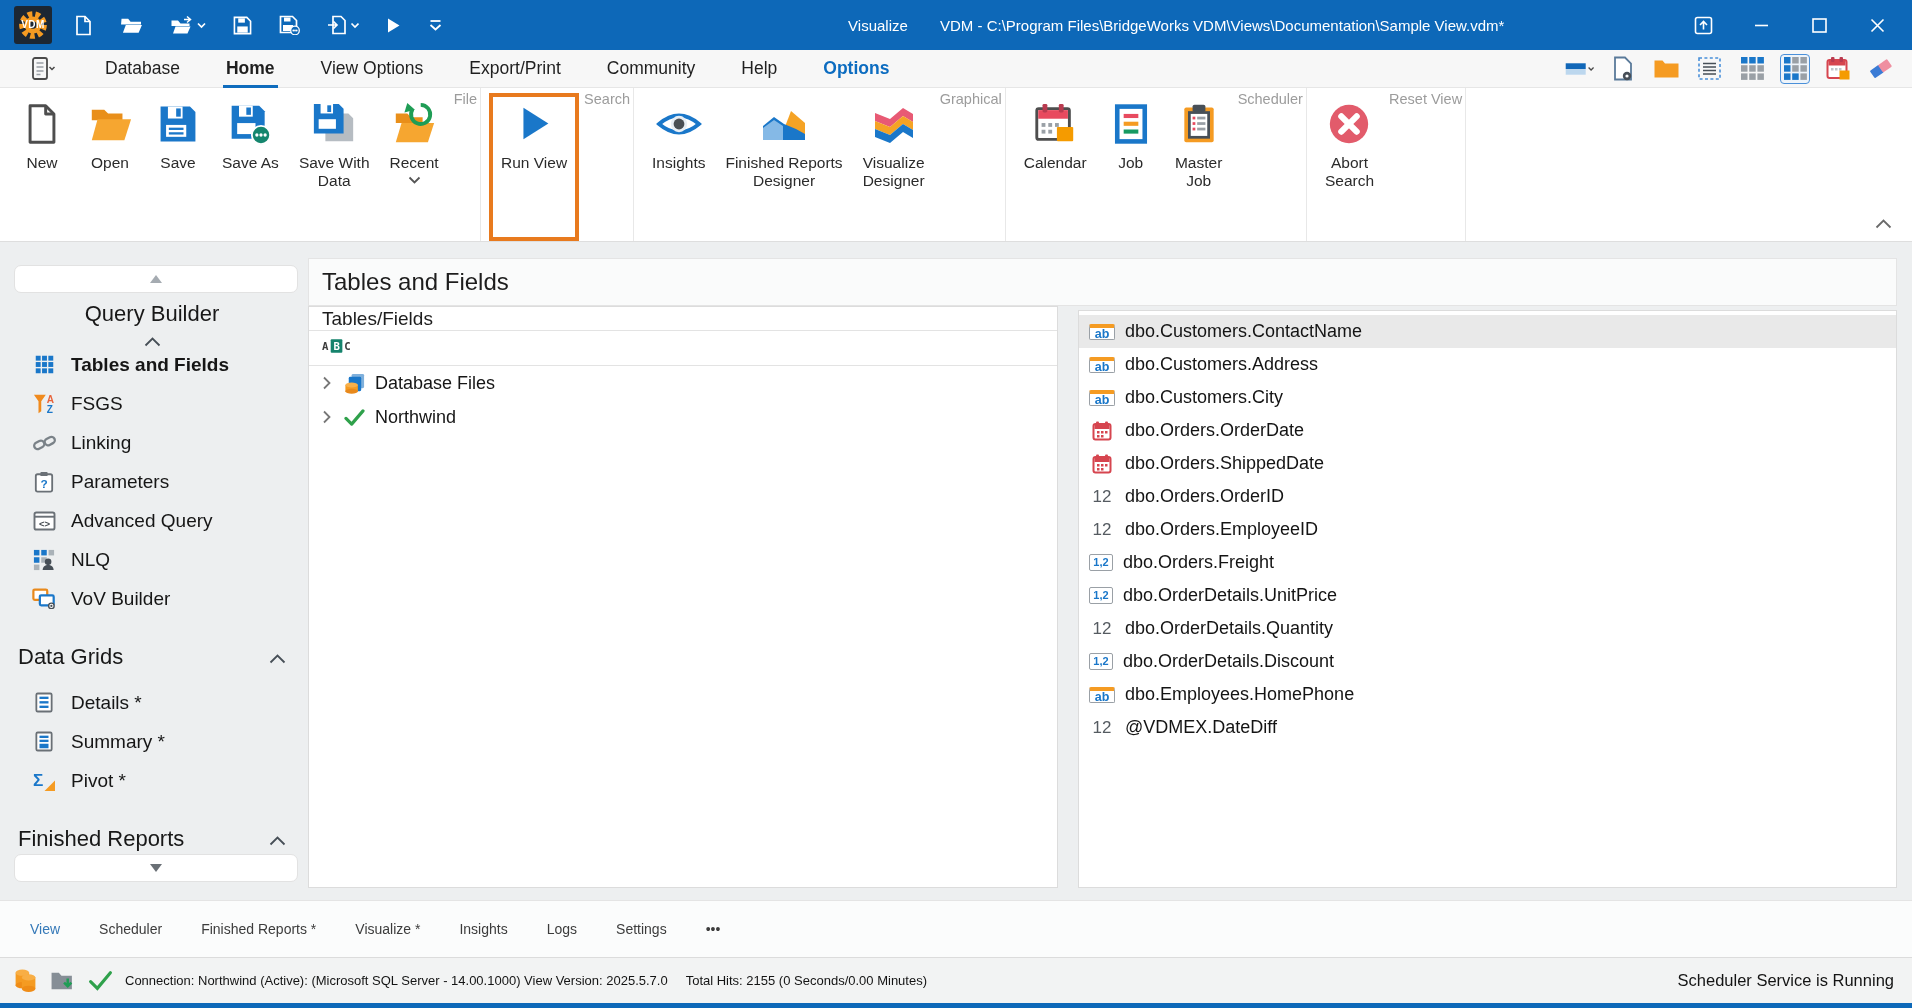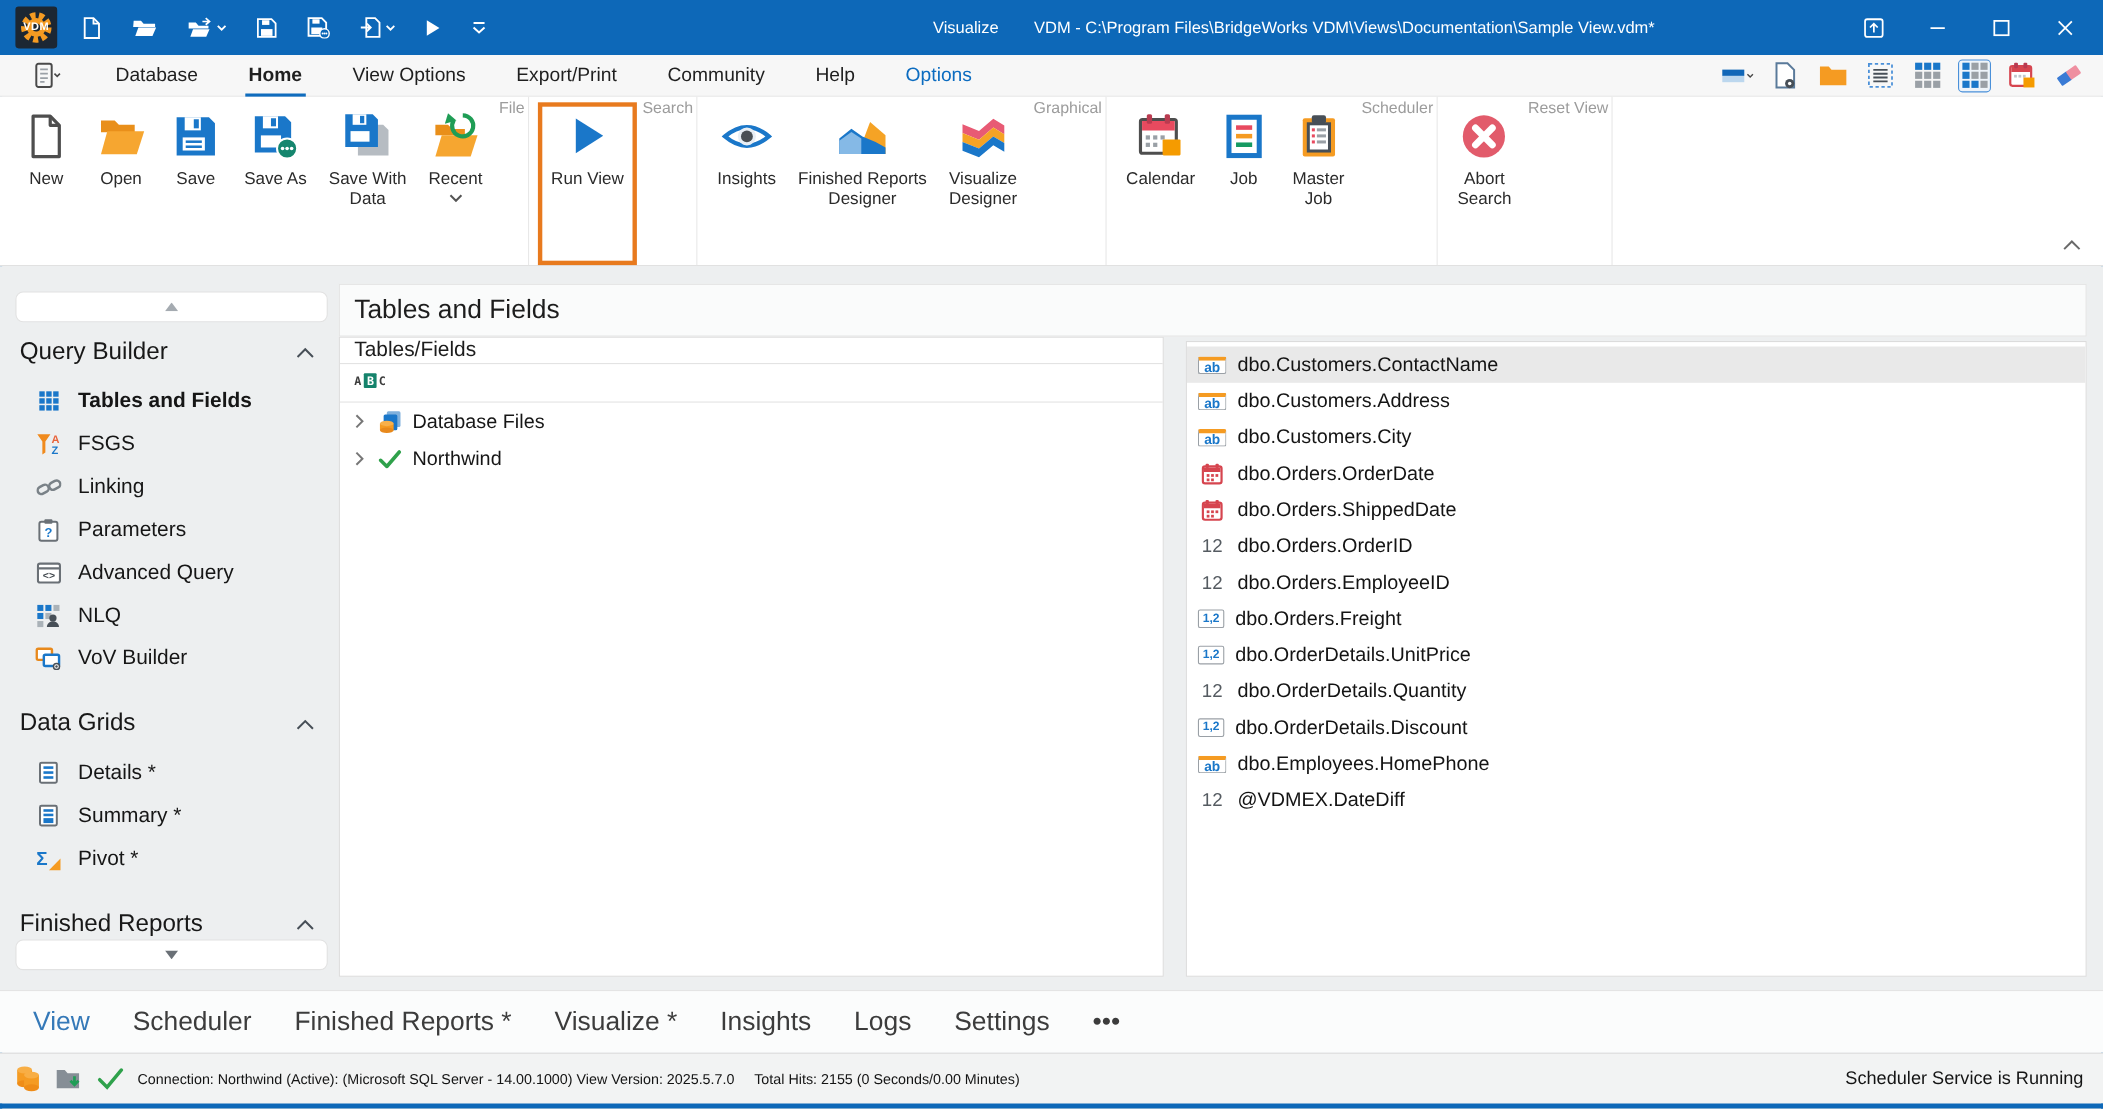--- a/index.html
+++ b/index.html
@@ -18,21 +18,21 @@
   .tb-title{position:absolute;left:940px;width:720px;font-size:15px;color:#fff;white-space:nowrap;overflow:hidden;}
   .winbtns{position:absolute;right:6px;top:0;height:50px;display:flex;align-items:center;}
   .winbtn{width:58px;height:50px;display:flex;align-items:center;justify-content:center;}
   
   .menubar{height:38px;background:#f7f7f7;display:flex;align-items:center;position:relative;border-bottom:1px solid #e6e6e6;}
   .mmenu{margin-left:28px;display:flex;align-items:center;}
   .mtabs{display:flex;margin-left:24px;height:38px;}
   .mtab{padding:0 23px;font-size:17.5px;color:#1f1f1f;display:flex;align-items:center;position:relative;}
   .mtab.active{font-weight:bold;}
   .mtab.active::after{content:"";position:absolute;left:20px;right:20px;bottom:0;height:3px;background:#0f6cbd;}
-  .mtab.accent{color:#0c6cc0;}
+  .mtab.accent{color:#0c6cc0;font-weight:bold;}
   .mright{position:absolute;right:16px;display:flex;align-items:center;gap:13px;}
   .mico{width:30px;height:30px;display:flex;align-items:center;justify-content:center;}
   .mico.sel{border:1px solid #4a90d9;border-radius:4px;background:#eef4fa;}
   
   .ribbon{height:154px;background:#fff;border-bottom:1px solid #dedede;display:flex;position:relative;}
   .rgroup{display:flex;border-right:1px solid #e8e8e8;padding:0 3px;}
   .rbuttons{display:flex;flex:1;align-items:stretch;padding:5px 5px 0;}
   .rbtn{display:flex;flex-direction:column;align-items:center;padding:7px 10px 0;}
   .rbtn.hl{border:4px solid #e87a1e;padding:3px 8px 0;}
   .ricon{width:48px;height:48px;display:flex;align-items:center;justify-content:center;}
@@ -43,21 +43,21 @@
   
   .content{position:relative;height:658px;background:#edeff0;}
   .sidebar{position:absolute;left:2px;top:0;width:306px;height:100%;}
   .scrollbtn{position:absolute;left:12px;width:284px;height:28px;background:#fff;border:1px solid #e2e2e2;
     border-radius:7px;display:flex;align-items:center;justify-content:center;}
   .scrollbtn.up{top:23px;}
   .scrollbtn.down{bottom:18px;}
   #sidebar-sections{position:absolute;top:51px;left:0;right:0;}
   .sbh{margin-top:21px;height:36px;padding:0 22px 0 16px;font-size:22px;color:#181818;
     display:flex;align-items:center;justify-content:space-between;}
-  .sbh:first-child{margin-top:8px;}
+  .sbh:first-child{margin-top:8px;flex-direction:column;}
   .sbitems{padding-top:8px;}
   .sbi{height:39px;display:flex;align-items:center;padding-left:30px;gap:15px;font-size:19px;color:#161616;}
   .sbi.active .sbilbl{font-weight:bold;}
   .sbicon{width:24px;display:flex;justify-content:center;align-items:center;}
   
   .main-title{position:absolute;left:308px;top:16px;right:15px;height:48px;background:#fafbfb;
     border:1px solid #e4e4e4;display:flex;align-items:center;padding-left:13px;font-size:24px;color:#1d1d1d;}
   .tree-panel{position:absolute;left:308px;top:64px;width:750px;bottom:12px;background:#fff;border:1px solid #dcdcdc;}
   .tp-header{height:24px;border-bottom:1px solid #e3e3e3;display:flex;align-items:center;padding-left:13px;font-size:19px;color:#1d1d1d;}
   .tp-sort{height:35px;border-bottom:1px solid #e3e3e3;display:flex;align-items:center;padding-left:12px;}
@@ -69,21 +69,21 @@
   .frow.sel{background:#e9e9e9;}
   .fi-ab{width:26px;height:16px;border:1px solid #9aa0a6;border-top:4px solid #f59b22;background:#fff;color:#1a77c9;
     font-weight:bold;font-size:12.5px;line-height:12px;text-align:center;border-radius:2px;display:inline-block;flex:0 0 auto;}
   .fi-int{color:#555b61;font-weight:normal;font-size:17px;width:26px;text-align:center;display:inline-block;flex:0 0 auto;}
   .fi-dec{width:24px;height:17px;border:1px solid #9aa0a6;background:#fff;color:#1a77c9;font-weight:bold;
     font-size:11px;line-height:15px;text-align:center;display:inline-block;border-radius:2px;flex:0 0 auto;}
   .fi-date{width:26px;display:flex;justify-content:center;flex:0 0 auto;}
   
   .bottomtabs{height:57px;background:#fbfcfc;border-top:1px solid #e4e4e4;display:flex;align-items:center;
     padding-left:30px;gap:39px;}
-  .btab{font-size:24px;color:#3c3c3c;white-space:nowrap;}
+  .btab{font-size:14px;color:#3c3c3c;white-space:nowrap;}
   .btab.active{color:#3579b8;}
   
   .statusbar{height:46px;background:#f2f3f3;border-top:1px solid #dcdcdc;display:flex;align-items:center;
     position:relative;padding-left:14px;}
   #status-icons{display:flex;gap:13px;align-items:center;}
   .sico{display:flex;align-items:center;}
   .st-text{font-size:13px;color:#141414;margin-left:12px;white-space:nowrap;text-align:center;}
   .st-hits{margin-left:18px;}
   .st-right{position:absolute;right:18px;font-size:16.5px;color:#141414;}
   .bottom-edge{height:5px;background:#0d68b8;}

